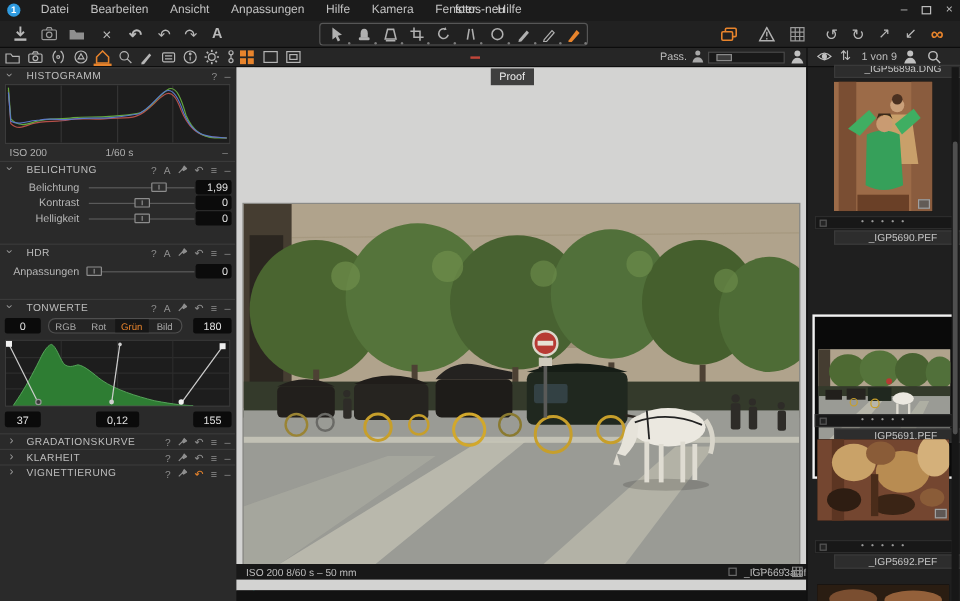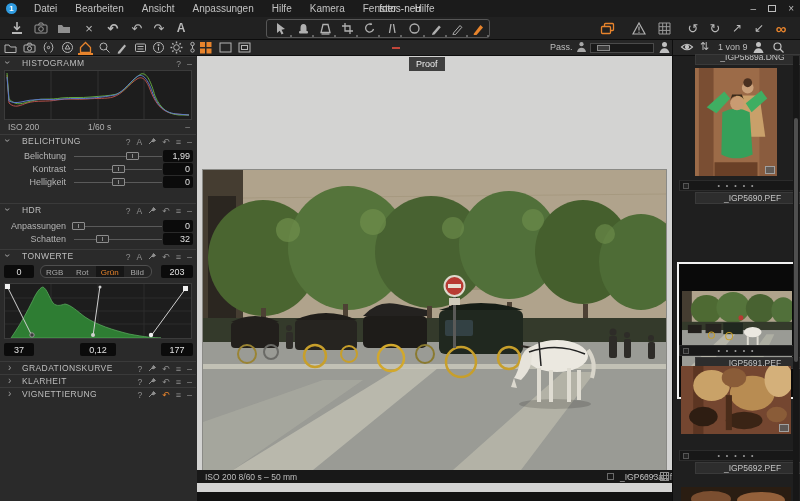--- a/index.html
+++ b/index.html
@@ -439,27 +439,20 @@
         <span>–</span>
       </span>
     </div>
     <div class="srow" style="top:164px">
       <span class="slabel">Anpassungen</span>
       <div class="strack">
           <div class="shandle" style="left: 4%;"></div>
         </div>
       <span class="sval">0</span>
     </div>
-    <div class="srow" style="top:177px">
-      <span class="slabel">Schatten</span>
-      <div class="strack">
-          <div class="shandle" style="left: 32%;"></div>
-        </div>
-      <span class="sval">32</span>
-    </div>
 
     <div class="sect-h" style="top:193px">
       <span class="chev">›</span>
       <span class="sect-title">TONWERTE</span>
       <span class="h-icons">
         <span class="sm">?</span>
         <span class="sm">A</span>
         <span><svg width="8" height="8" viewBox="0 0 8 8">
               <path d="M1,7 L4,4 M4,4 l1.5,-2.5 2,2 -2.5,1.5 z" stroke="#8f8f8f" fill="#8f8f8f"></path>
             </svg></span>
@@ -469,21 +462,21 @@
       </span>
     </div>
     <div style="position:absolute; top:209px; left:0; width:196px; height:15px">
       <span class="valbox" style="left:4px; width:30px">0</span>
       <div class="chseg">
         <span>RGB</span>
         <span>Rot</span>
         <span class="active">Grün</span>
         <span>Bild</span>
       </div>
-      <span class="valbox" style="right:3px; width:32px">203</span>
+      <span class="valbox" style="right:3px; width:32px">180</span>
     </div>
     <div class="graph" style="top:227px; height:56px">
       <svg width="186" height="54" viewBox="0 0 186 54" preserveAspectRatio="none">
         <g stroke="#2c2c2c" stroke-width="1">
             <line x1="0" y1="14" x2="186" y2="14"></line>
             <line x1="0" y1="27" x2="186" y2="27"></line>
             <line x1="0" y1="40" x2="186" y2="40"></line>
             <line x1="46" y1="0" x2="46" y2="54"></line>
             <line x1="93" y1="0" x2="93" y2="54"></line>
             <line x1="139" y1="0" x2="139" y2="54"></line>
@@ -498,21 +491,21 @@
         <rect x="178" y="2" width="5" height="5" fill="#f0f0f0"></rect>
         <circle cx="27" cy="51" r="2.2" fill="#3a3a3a" stroke="#999"></circle>
         <circle cx="95" cy="3" r="1.5" fill="#cfcfcf"></circle>
         <circle cx="88" cy="51" r="2" fill="#cfcfcf"></circle>
         <circle cx="146" cy="51" r="2.2" fill="#f0f0f0"></circle>
       </svg>
     </div>
     <div style="position:absolute; top:287px; left:0; width:196px; height:15px">
       <span class="valbox" style="left:4px; width:30px">37</span>
       <span class="valbox" style="left:80px; width:36px">0,12</span>
-      <span class="valbox" style="right:3px; width:32px">177</span>
+      <span class="valbox" style="right:3px; width:32px">155</span>
     </div>
 
     <div class="sect-h" style="top:305px">
       <span class="chev closed">›</span>
       <span class="sect-title">GRADATIONSKURVE</span>
       <span class="h-icons">
         <span class="sm">?</span>
         <span><svg width="8" height="8" viewBox="0 0 8 8">
               <path d="M1,7 L4,4 M4,4 l1.5,-2.5 2,2 -2.5,1.5 z" stroke="#8f8f8f" fill="#8f8f8f"></path>
             </svg></span>

